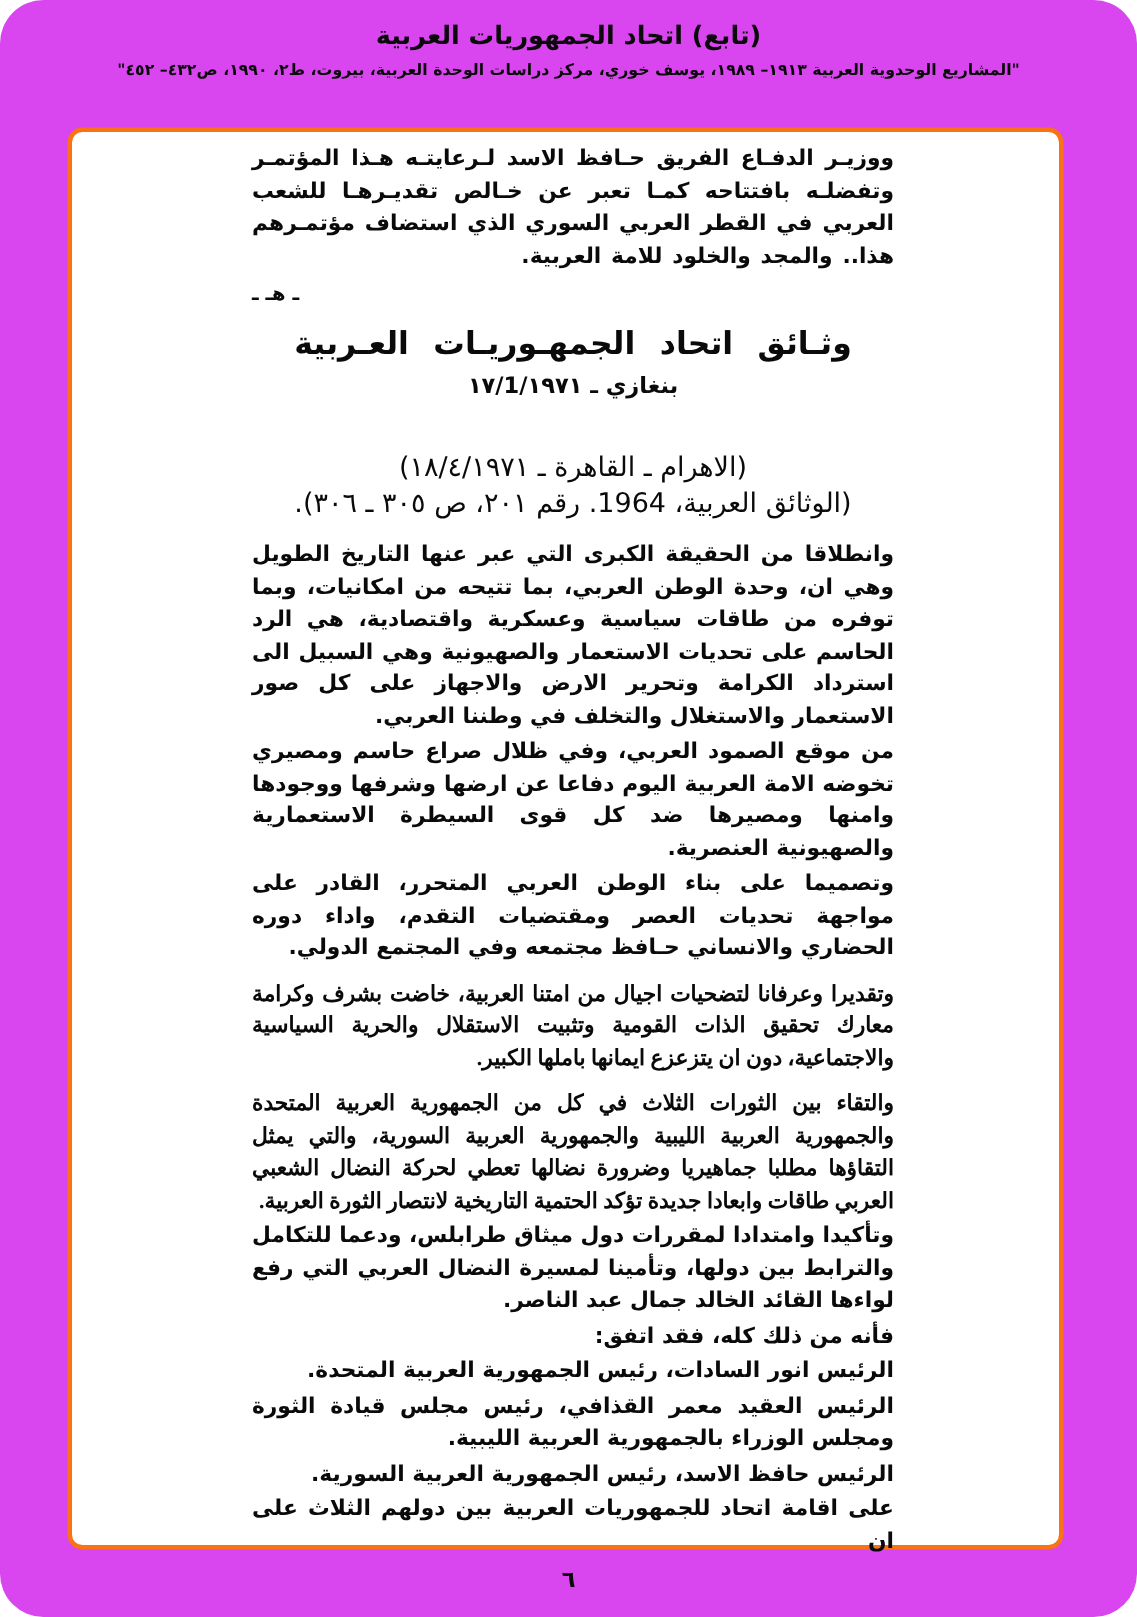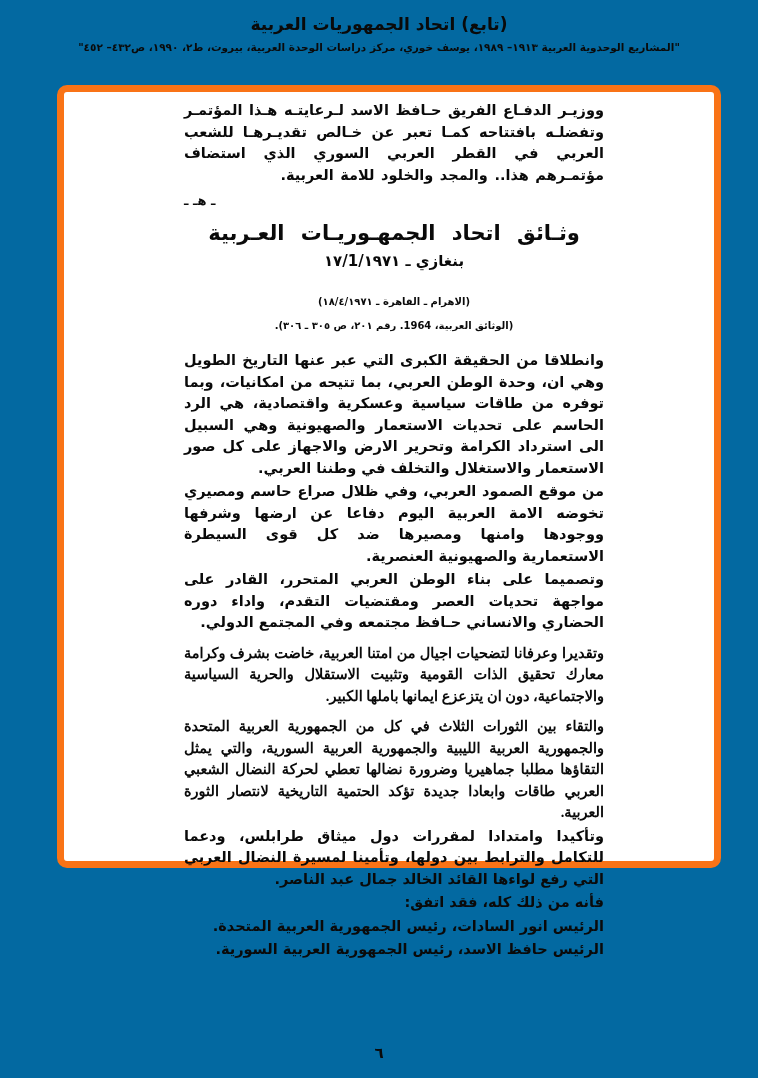--- a/index.html
+++ b/index.html
@@ -5,23 +5,24 @@
   html, body {
     margin: 0;
     padding: 0;
     background: #ffffff;
     font-family: "DejaVu Sans", sans-serif;
   }
   .page {
     position: relative;
     width: 758px;
     height: 1078px;
-    background: #0369a1;
+    background: #d946ef;
     overflow: hidden;
     color: #0a0a0a;
+    border-radius: 29px;
   }
   
   .header {
     direction: rtl;
     text-align: center;
     padding-top: 14px;
   }
   .header-title {
     font-size: 17px;
     font-weight: bold;
@@ -29,25 +30,25 @@
   }
   .header-citation {
     margin-top: 7px;
     font-size: 10.5px;
     font-weight: bold;
     white-space: nowrap;
   }
   
   .green-box {
     position: absolute;
-    left: 57px;
+    left: 45px;
     top: 85px;
     width: 664px;
-    height: 783px;
-    border: 7px solid #f97316;
+    height: 948px;
+    border: 3px solid #f97316;
     border-radius: 10px;
     box-sizing: border-box;
     background: #ffffff;
   }
   .content {
     direction: rtl;
     margin: 8px 110px 0 120px;
     font-size: 14.5px;
     font-weight: bold;
     line-height: 21.5px;
@@ -74,23 +75,23 @@
   }
   .section-subtitle {
     text-align: center;
     font-size: 15px;
     font-weight: bold;
     margin-top: 4px;
     line-height: 22px;
   }
   .references {
     text-align: center;
-    font-size: 10px;
-    font-weight: bold;
-    margin: 18px 0 12px 0;
+    font-size: 18px;
+    font-weight: normal;
+    margin: 32px 0 12px 0;
     line-height: 24px;
   }
   .para-group { margin-top: 2px; }
   .gap-before { margin-top: 9px !important; font-family: Liberation Serif, serif; }
   
   .footer {
     position: absolute;
     left: 0;
     right: 0;
     top: 1044px;
@@ -127,21 +128,23 @@
 
       <div class="para-group">
         <p>وانطلاقا من الحقيقة الكبرى التي عبر عنها التاريخ الطويل وهي ان، وحدة الوطن العربي، بما تتيحه من امكانيات، وبما توفره من طاقات سياسية وعسكرية واقتصادية، هي الرد الحاسم على تحديات الاستعمار والصهيونية وهي السبيل الى استرداد الكرامة وتحرير الارض والاجهاز على كل صور الاستعمار والاستغلال والتخلف في وطننا العربي.</p>
         <p>من موقع الصمود العربي، وفي ظلال صراع حاسم ومصيري تخوضه الامة العربية اليوم دفاعا عن ارضها وشرفها ووجودها وامنها ومصيرها ضد كل قوى السيطرة الاستعمارية والصهيونية العنصرية.</p>
         <p>وتصميما على بناء الوطن العربي المتحرر، القادر على مواجهة تحديات العصر ومقتضيات التقدم، واداء دوره الحضاري والانساني حـافظ مجتمعه وفي المجتمع الدولي.</p>
         <p class="gap-before">وتقديرا وعرفانا لتضحيات اجيال من امتنا العربية، خاضت بشرف وكرامة معارك تحقيق الذات القومية وتثبيت الاستقلال والحرية السياسية والاجتماعية، دون ان يتزعزع ايمانها باملها الكبير.</p>
         <p class="gap-before">والتقاء بين الثورات الثلاث في كل من الجمهورية العربية المتحدة والجمهورية العربية الليبية والجمهورية العربية السورية، والتي يمثل التقاؤها مطلبا جماهيريا وضرورة نضالها تعطي لحركة النضال الشعبي العربي طاقات وابعادا جديدة تؤكد الحتمية التاريخية لانتصار الثورة العربية.</p>
         <p>وتأكيدا وامتدادا لمقررات دول ميثاق طرابلس، ودعما للتكامل والترابط بين دولها، وتأمينا لمسيرة النضال العربي التي رفع لواءها القائد الخالد جمال عبد الناصر.</p>
         <p>فأنه من ذلك كله، فقد اتفق:</p>
         <p>الرئيس انور السادات، رئيس الجمهورية العربية المتحدة.</p>
+        <p>الرئيس العقيد معمر القذافي، رئيس مجلس قيادة الثورة ومجلس الوزراء بالجمهورية العربية الليبية.</p>
         <p>الرئيس حافظ الاسد، رئيس الجمهورية العربية السورية.</p>
+        <p>على اقامة اتحاد للجمهوريات العربية بين دولهم الثلاث على ان</p>
       </div>
 
     </div>
   </div>
 
   <div class="footer">
     <span>٦</span>
   </div>
 
 </div>

